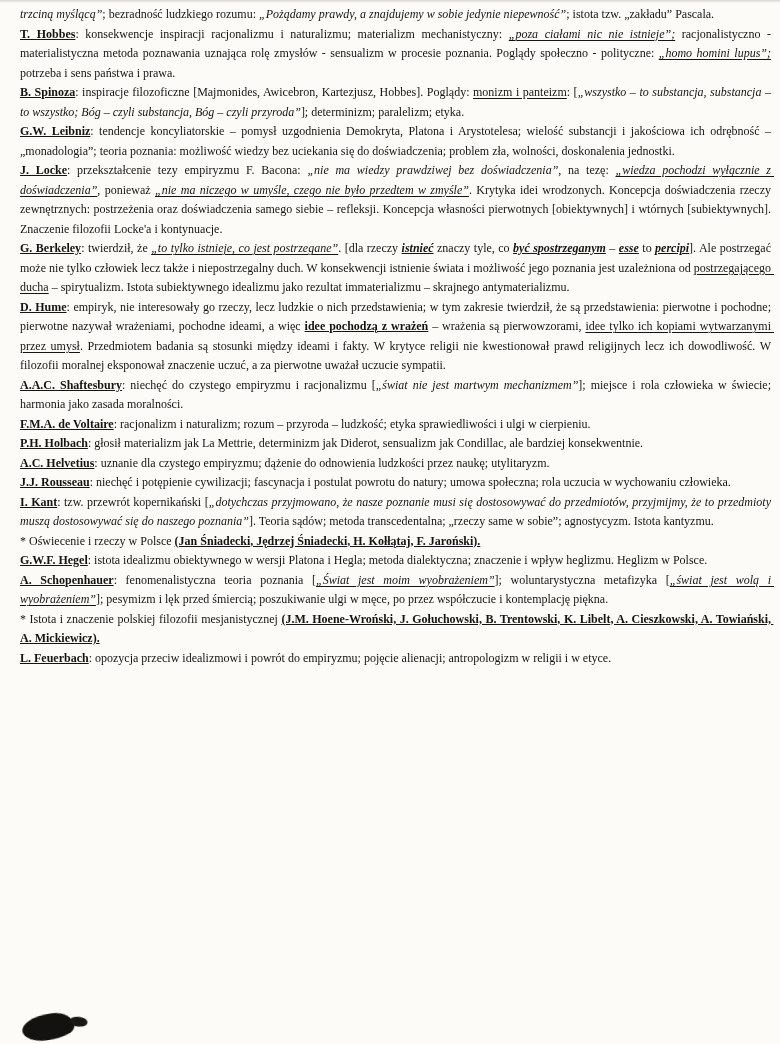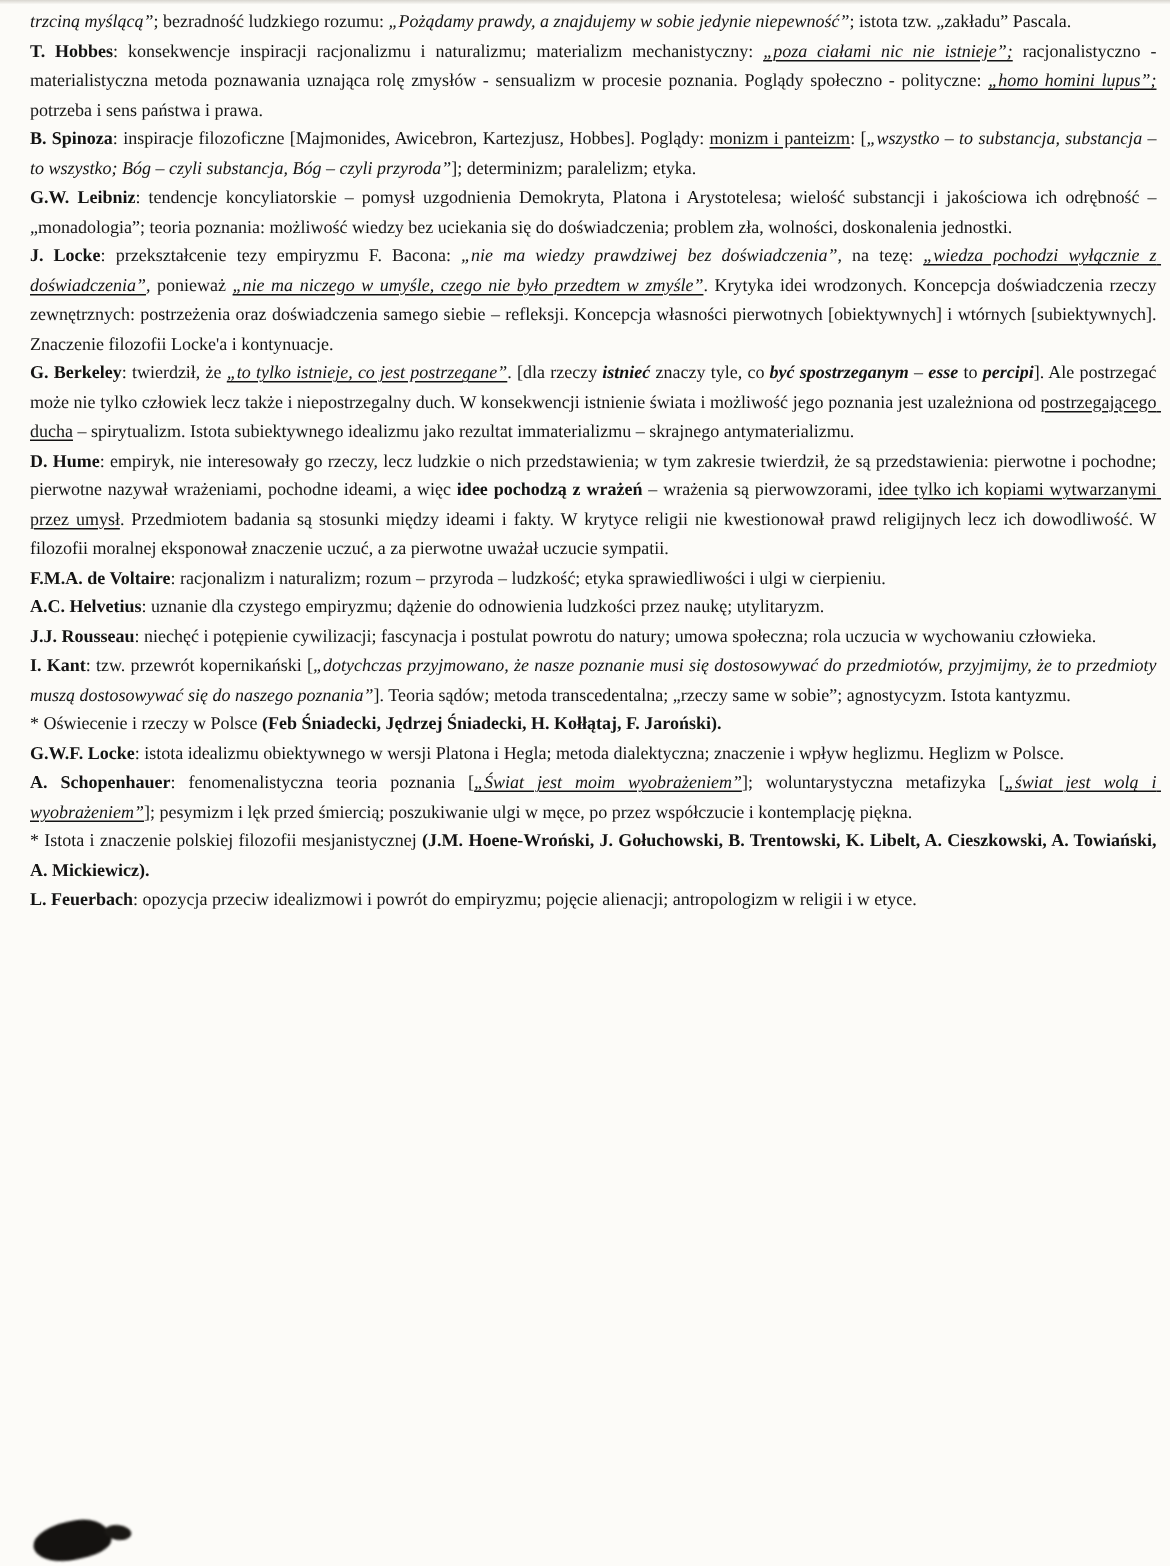--- a/index.html
+++ b/index.html
@@ -22,21 +22,21 @@
     line-height: 19.5px;
     -webkit-hyphens: auto;
     hyphens: auto;
   }
   .para {
     margin: 0;
     padding: 0;
     text-align: justify;
   }
   .seg { white-space: pre-wrap; }
-  .b { font-weight: bold; }
+  .b { font-weight: bold; text-decoration: underline; }
   .i { font-style: italic; }
   .u { text-decoration: underline; text-underline-offset: 2px; text-decoration-thickness: 1px; }
   .smudge {
     position: absolute;
     left: 22px;
     bottom: 4px;
     width: 52px;
     height: 26px;
     background: #141210;
     border-radius: 60% 40% 55% 45% / 55% 60% 40% 50%;
@@ -67,24 +67,26 @@
 <div class="page">
   <div class="edge-shadow"></div>
   <div id="doc-body">
       <p class="para"><span class="seg i">trzciną myślącą”</span><span class="seg">; bezradność ludzkiego rozumu: </span><span class="seg i">„Pożądamy prawdy, a znajdujemy w sobie jedynie niepewność”</span><span class="seg">; istota tzw. „zakładu” Pascala.</span></p>
       <p class="para"><span class="seg b">T. Hobbes</span><span class="seg">: konsekwencje inspiracji racjonalizmu i naturalizmu; materializm mechanistyczny: </span><span class="seg i u">„poza ciałami nic nie istnieje”;</span><span class="seg"> racjonalistyczno - materialistyczna metoda poznawania uznająca rolę zmysłów - sensualizm w procesie poznania. Poglądy społeczno - polityczne: </span><span class="seg i u">„homo homini lupus”;</span><span class="seg"> potrzeba i sens państwa i prawa.</span></p>
       <p class="para"><span class="seg b">B. Spinoza</span><span class="seg">: inspiracje filozoficzne [Majmonides, Awicebron, Kartezjusz, Hobbes]. Poglądy: </span><span class="seg u">monizm i panteizm</span><span class="seg">: [</span><span class="seg i">„wszystko – to substancja, substancja – to wszystko; Bóg – czyli substancja, Bóg – czyli przyroda”</span><span class="seg">]; determinizm; paralelizm; etyka.</span></p>
       <p class="para"><span class="seg b">G.W. Leibniz</span><span class="seg">: tendencje koncyliatorskie – pomysł uzgodnienia Demokryta, Platona i Arystotelesa; wielość substancji i jakościowa ich odrębność – „monadologia”; teoria poznania: możliwość wiedzy bez uciekania się do doświadczenia; problem zła, wolności, doskonalenia jednostki.</span></p>
       <p class="para"><span class="seg b">J. Locke</span><span class="seg">: przekształcenie tezy empiryzmu F. Bacona: </span><span class="seg i">„nie ma wiedzy prawdziwej bez doświadczenia”</span><span class="seg">, na tezę: </span><span class="seg i u">„wiedza pochodzi wyłącznie z doświadczenia”</span><span class="seg">, ponieważ </span><span class="seg i u">„nie ma niczego w umyśle, czego nie było przedtem w zmyśle”</span><span class="seg">. Krytyka idei wrodzonych. Koncepcja doświadczenia rzeczy zewnętrznych: postrzeżenia oraz doświadczenia samego siebie – refleksji. Koncepcja własności pierwotnych [obiektywnych] i wtórnych [subiektywnych]. Znaczenie filozofii Locke'a i kontynuacje.</span></p>
       <p class="para"><span class="seg b">G. Berkeley</span><span class="seg">: twierdził, że </span><span class="seg i u">„to tylko istnieje, co jest postrzegane”</span><span class="seg">. [dla rzeczy </span><span class="seg b i">istnieć</span><span class="seg"> znaczy tyle, co </span><span class="seg b i">być spostrzeganym</span><span class="seg"> – </span><span class="seg b i">esse</span><span class="seg"> to </span><span class="seg b i">percipi</span><span class="seg">]. Ale postrzegać może nie tylko człowiek lecz także i niepostrzegalny duch. W konsekwencji istnienie świata i możliwość jego poznania jest uzależniona od </span><span class="seg u">postrzegającego ducha</span><span class="seg"> – spirytualizm. Istota subiektywnego idealizmu jako rezultat immaterializmu – skrajnego antymaterializmu.</span></p>
       <p class="para"><span class="seg b">D. Hume</span><span class="seg">: empiryk, nie interesowały go rzeczy, lecz ludzkie o nich przedstawienia; w tym zakresie twierdził, że są przedstawienia: pierwotne i pochodne; pierwotne nazywał wrażeniami, pochodne ideami, a więc </span><span class="seg b">idee pochodzą z wrażeń</span><span class="seg"> – wrażenia są pierwowzorami, </span><span class="seg u">idee tylko ich kopiami wytwarzanymi przez umysł</span><span class="seg">. Przedmiotem badania są stosunki między ideami i fakty. W krytyce religii nie kwestionował prawd religijnych lecz ich dowodliwość. W filozofii moralnej eksponował znaczenie uczuć, a za pierwotne uważał uczucie sympatii.</span></p>
+      <p class="para"><span class="seg b">A.A.C. Shaftesbury</span><span class="seg">: niechęć do czystego empiryzmu i racjonalizmu [</span><span class="seg i">„świat nie jest martwym mechanizmem”</span><span class="seg">]; miejsce i rola człowieka w świecie; harmonia jako zasada moralności.</span></p>
       <p class="para"><span class="seg b">F.M.A. de Voltaire</span><span class="seg">: racjonalizm i naturalizm; rozum – przyroda – ludzkość; etyka sprawiedliwości i ulgi w cierpieniu.</span></p>
+      <p class="para"><span class="seg b">P.H. Holbach</span><span class="seg">: głosił materializm jak La Mettrie, determinizm jak Diderot, sensualizm jak Condillac, ale bardziej konsekwentnie.</span></p>
       <p class="para"><span class="seg b">A.C. Helvetius</span><span class="seg">: uznanie dla czystego empiryzmu; dążenie do odnowienia ludzkości przez naukę; utylitaryzm.</span></p>
       <p class="para"><span class="seg b">J.J. Rousseau</span><span class="seg">: niechęć i potępienie cywilizacji; fascynacja i postulat powrotu do natury; umowa społeczna; rola uczucia w wychowaniu człowieka.</span></p>
       <p class="para"><span class="seg b">I. Kant</span><span class="seg">: tzw. przewrót kopernikański [</span><span class="seg i">„dotychczas przyjmowano, że nasze poznanie musi się dostosowywać do przedmiotów, przyjmijmy, że to przedmioty muszą dostosowywać się do naszego poznania”</span><span class="seg">]. Teoria sądów; metoda transcedentalna; „rzeczy same w sobie”; agnostycyzm. Istota kantyzmu.</span></p>
-      <p class="para"><span class="seg">* Oświecenie i rzeczy w Polsce </span><span class="seg b">(Feb Śniadecki, Jędrzej Śniadecki, H. Kołłątaj, F. Jaroński).</span></p>
-      <p class="para"><span class="seg b">G.W.F. Locke</span><span class="seg">: istota idealizmu obiektywnego w wersji Platona i Hegla; metoda dialektyczna; znaczenie i wpływ heglizmu. Heglizm w Polsce.</span></p>
+      <p class="para"><span class="seg">* Oświecenie i rzeczy w Polsce </span><span class="seg b">(Jan Śniadecki, Jędrzej Śniadecki, H. Kołłątaj, F. Jaroński).</span></p>
+      <p class="para"><span class="seg b">G.W.F. Hegel</span><span class="seg">: istota idealizmu obiektywnego w wersji Platona i Hegla; metoda dialektyczna; znaczenie i wpływ heglizmu. Heglizm w Polsce.</span></p>
       <p class="para"><span class="seg b">A. Schopenhauer</span><span class="seg">: fenomenalistyczna teoria poznania [</span><span class="seg i u">„Świat jest moim wyobrażeniem”</span><span class="seg">]; woluntarystyczna metafizyka [</span><span class="seg i u">„świat jest wolą i wyobrażeniem”</span><span class="seg">]; pesymizm i lęk przed śmiercią; poszukiwanie ulgi w męce, po przez współczucie i kontemplację piękna.</span></p>
       <p class="para"><span class="seg">* Istota i znaczenie polskiej filozofii mesjanistycznej </span><span class="seg b">(J.M. Hoene-Wroński, J. Gołuchowski, B. Trentowski, K. Libelt, A. Cieszkowski, A. Towiański, A. Mickiewicz).</span></p>
       <p class="para"><span class="seg b">L. Feuerbach</span><span class="seg">: opozycja przeciw idealizmowi i powrót do empiryzmu; pojęcie alienacji; antropologizm w religii i w etyce.</span></p>
     </div>
   <div class="smudge"></div>
 </div>
 
 </body></html>

